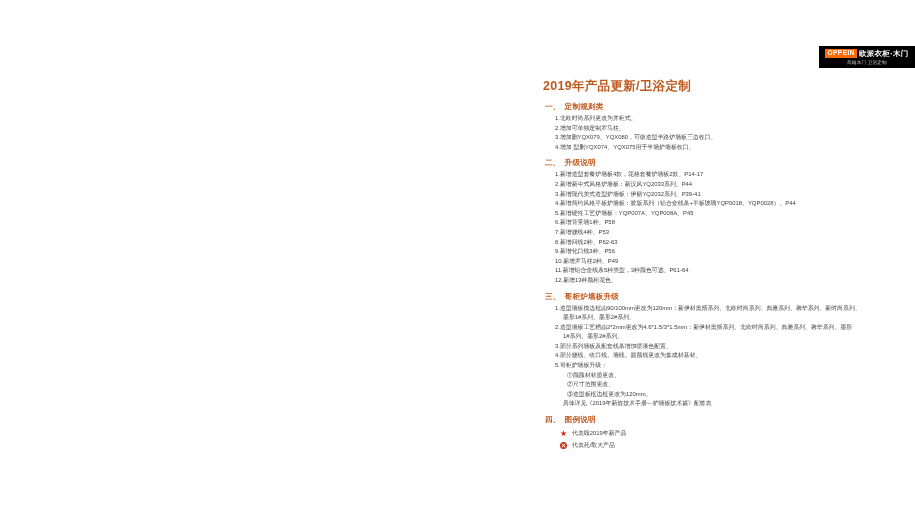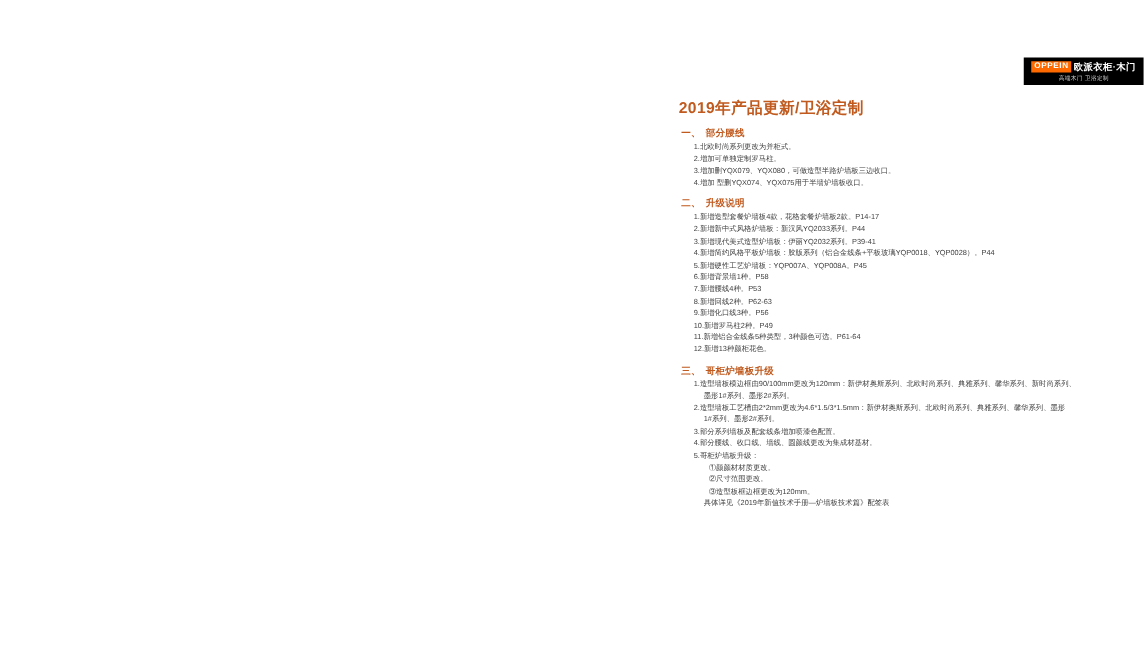--- a/index.html
+++ b/index.html
@@ -162,21 +162,21 @@
     <span class="brand-name">欧派衣柜·木门</span>
   </div>
   <div class="brand-sub">高端木门 卫浴定制</div>
 </div>
 
 <div class="doc">
   <h1 class="doc-title">2019年产品更新/卫浴定制</h1>
 
   <div class="section">
     <div class="section-head">
-      <span class="num">一、</span><span>部分腰线</span>
+      <span class="num">一、</span><span>定制规则类</span>
     </div>
     <ul class="lines">
       <li>1.北欧时尚系列更改为并柜式。</li>
       <li>2.增加可单独定制罗马柱。</li>
       <li>3.增加删YQX079、YQX080，可做造型半路炉墙板三边收口。</li>
       <li>4.增加 型删YQX074、YQX075用于半墙炉墙板收口。</li>
     </ul>
   </div>
 
   <div class="section">
@@ -211,13 +211,30 @@
       <li>3.部分系列墙板及配套线条增加喷漆色配置。</li>
       <li>4.部分腰线、收口线、墙线、圆颜线更改为集成材基材。</li>
       <li>5.哥柜炉墙板升级：</li>
       <li class="indent2">①颜颜材材质更改。</li>
       <li class="indent2">②尺寸范围更改。</li>
       <li class="indent2">③造型板框边框更改为120mm。</li>
       <li class="indent">具体详见《2019年新值技术手册—炉墙板技术篇》配签表</li>
     </ul>
   </div>
 
+  <div class="section">
+    <div class="section-head">
+      <span class="num">四、</span><span>图例说明</span>
+    </div>
+    <div class="legend">
+      <div class="legend-row">
+        <span class="legend-icon legend-star">★</span>
+        <span class="legend-text">代表颐2019年新产品</span>
+      </div>
+      <div class="legend-row">
+        <span class="legend-icon">
+            <span class="legend-circle"></span>
+          </span>
+        <span class="legend-text">代表死/取大产品</span>
+      </div>
+    </div>
+  </div>
 </div>
 
 </body></html>

